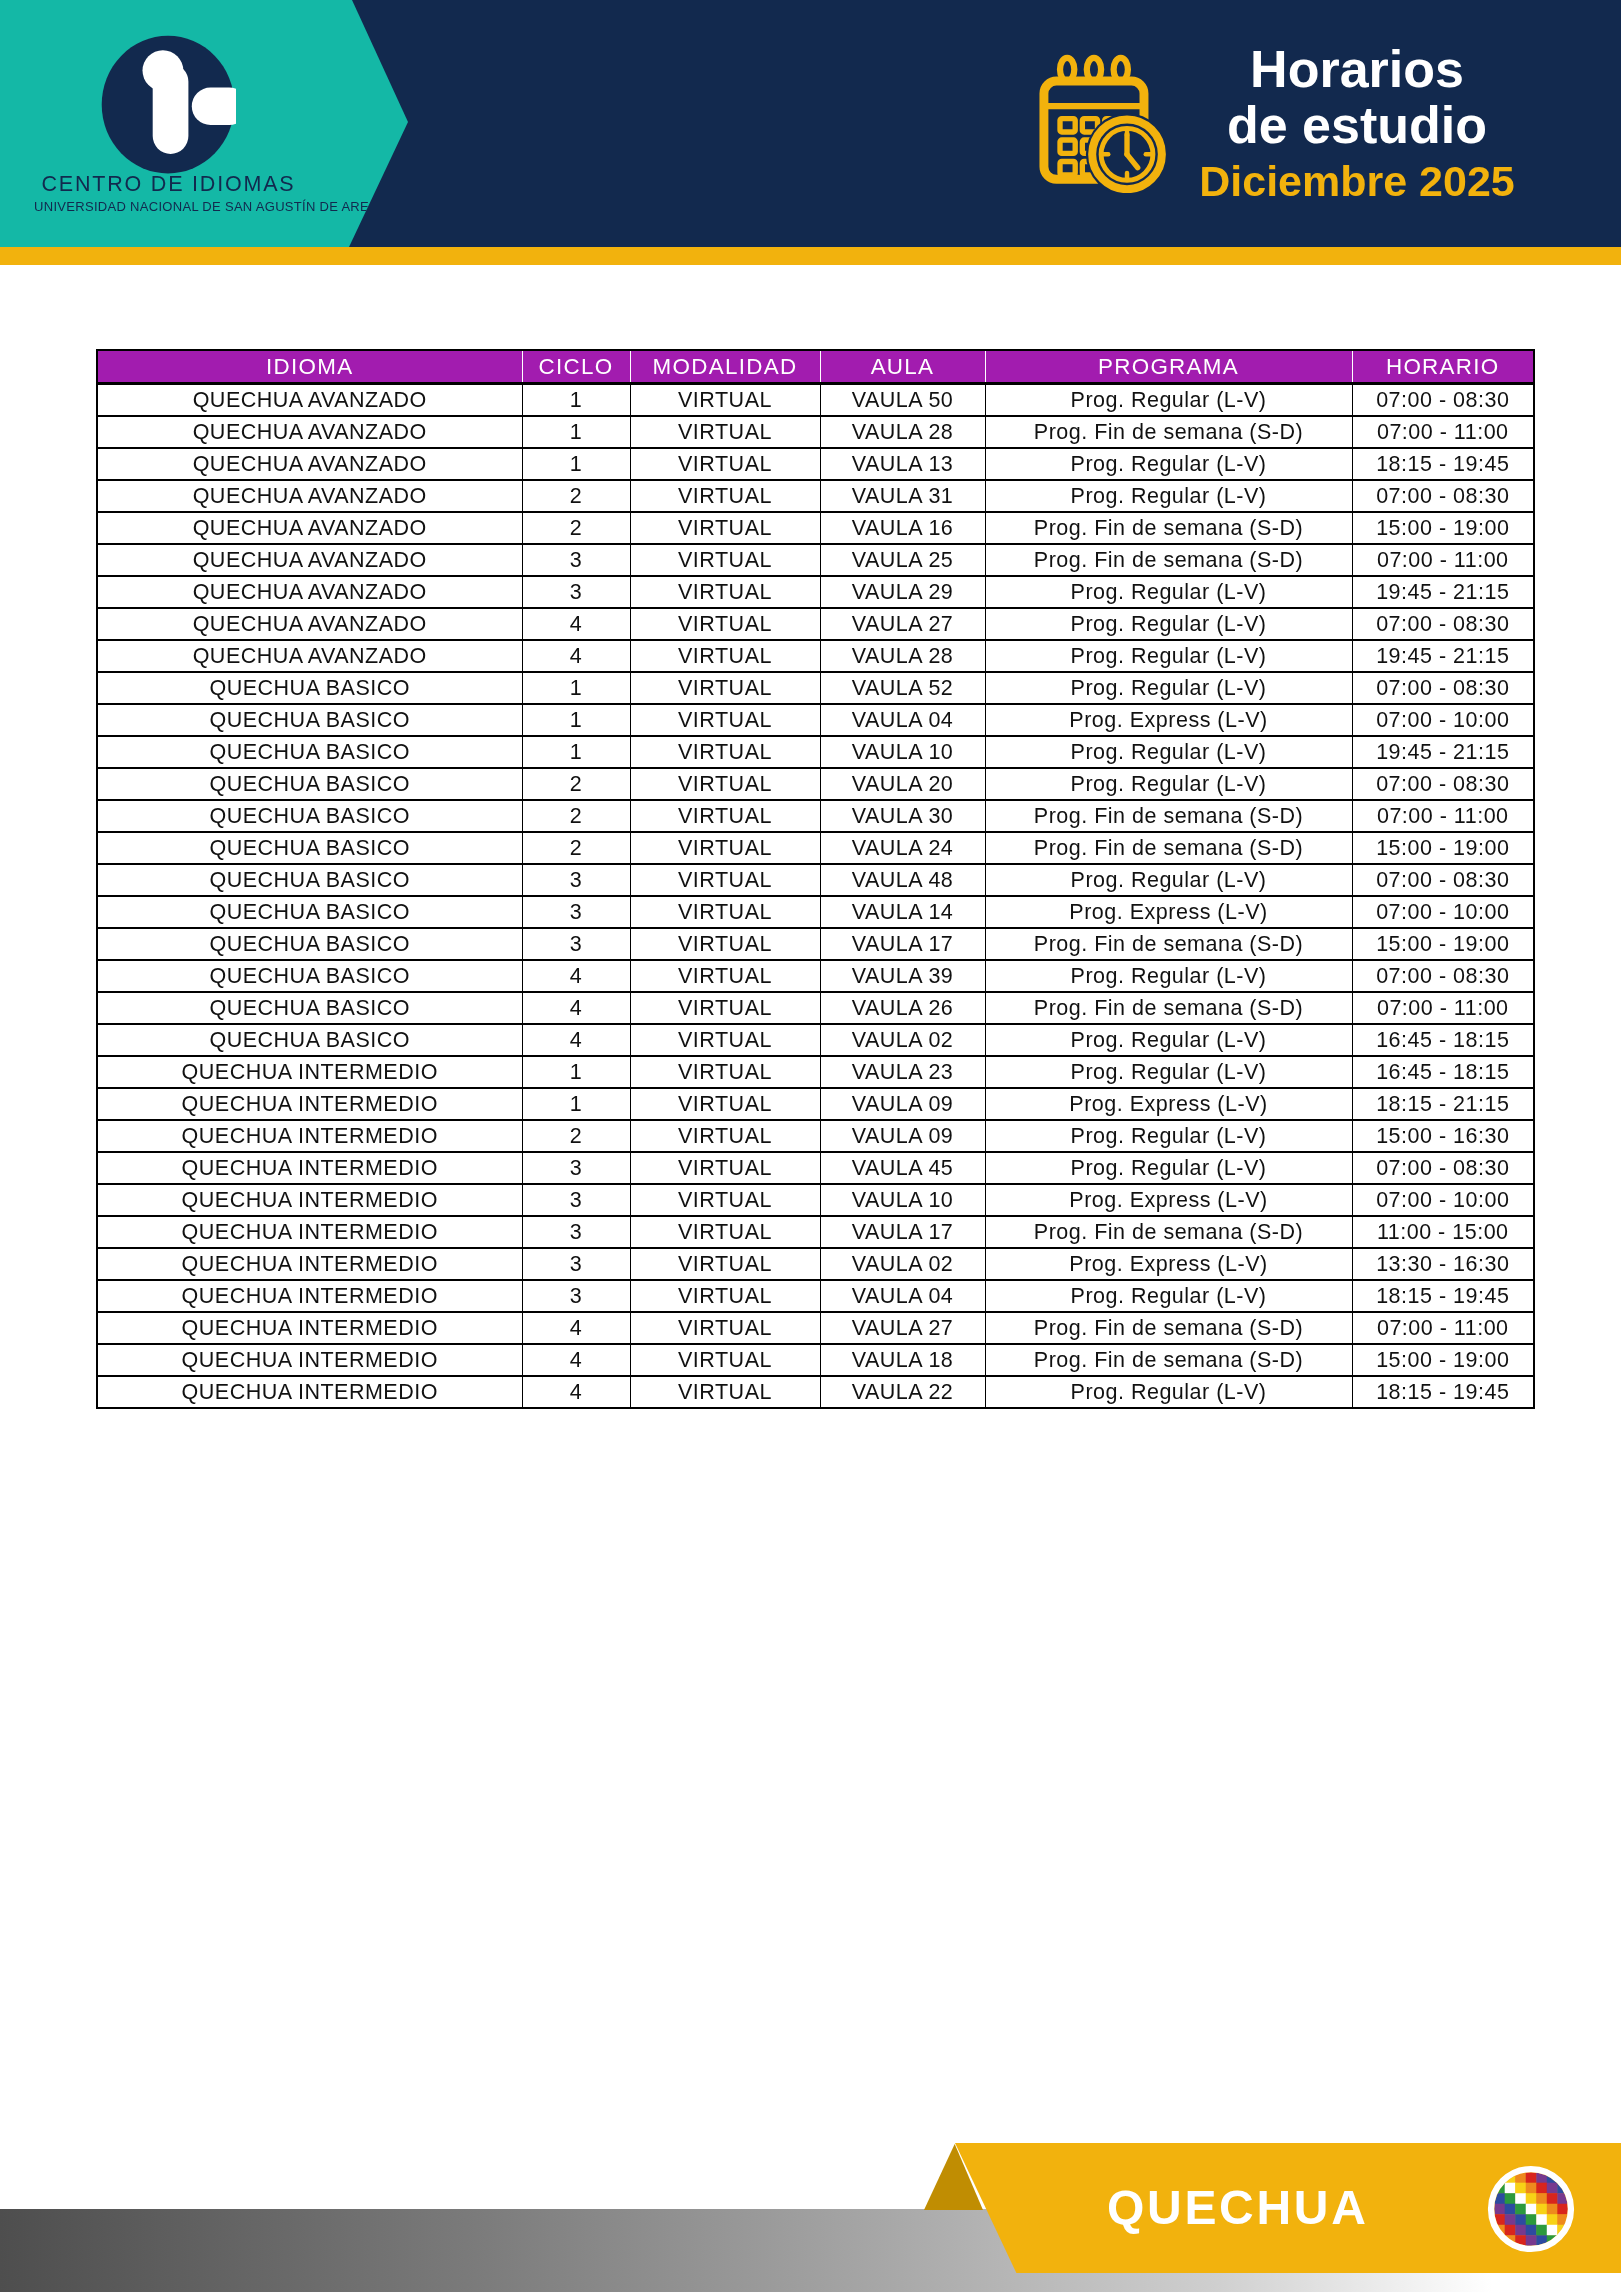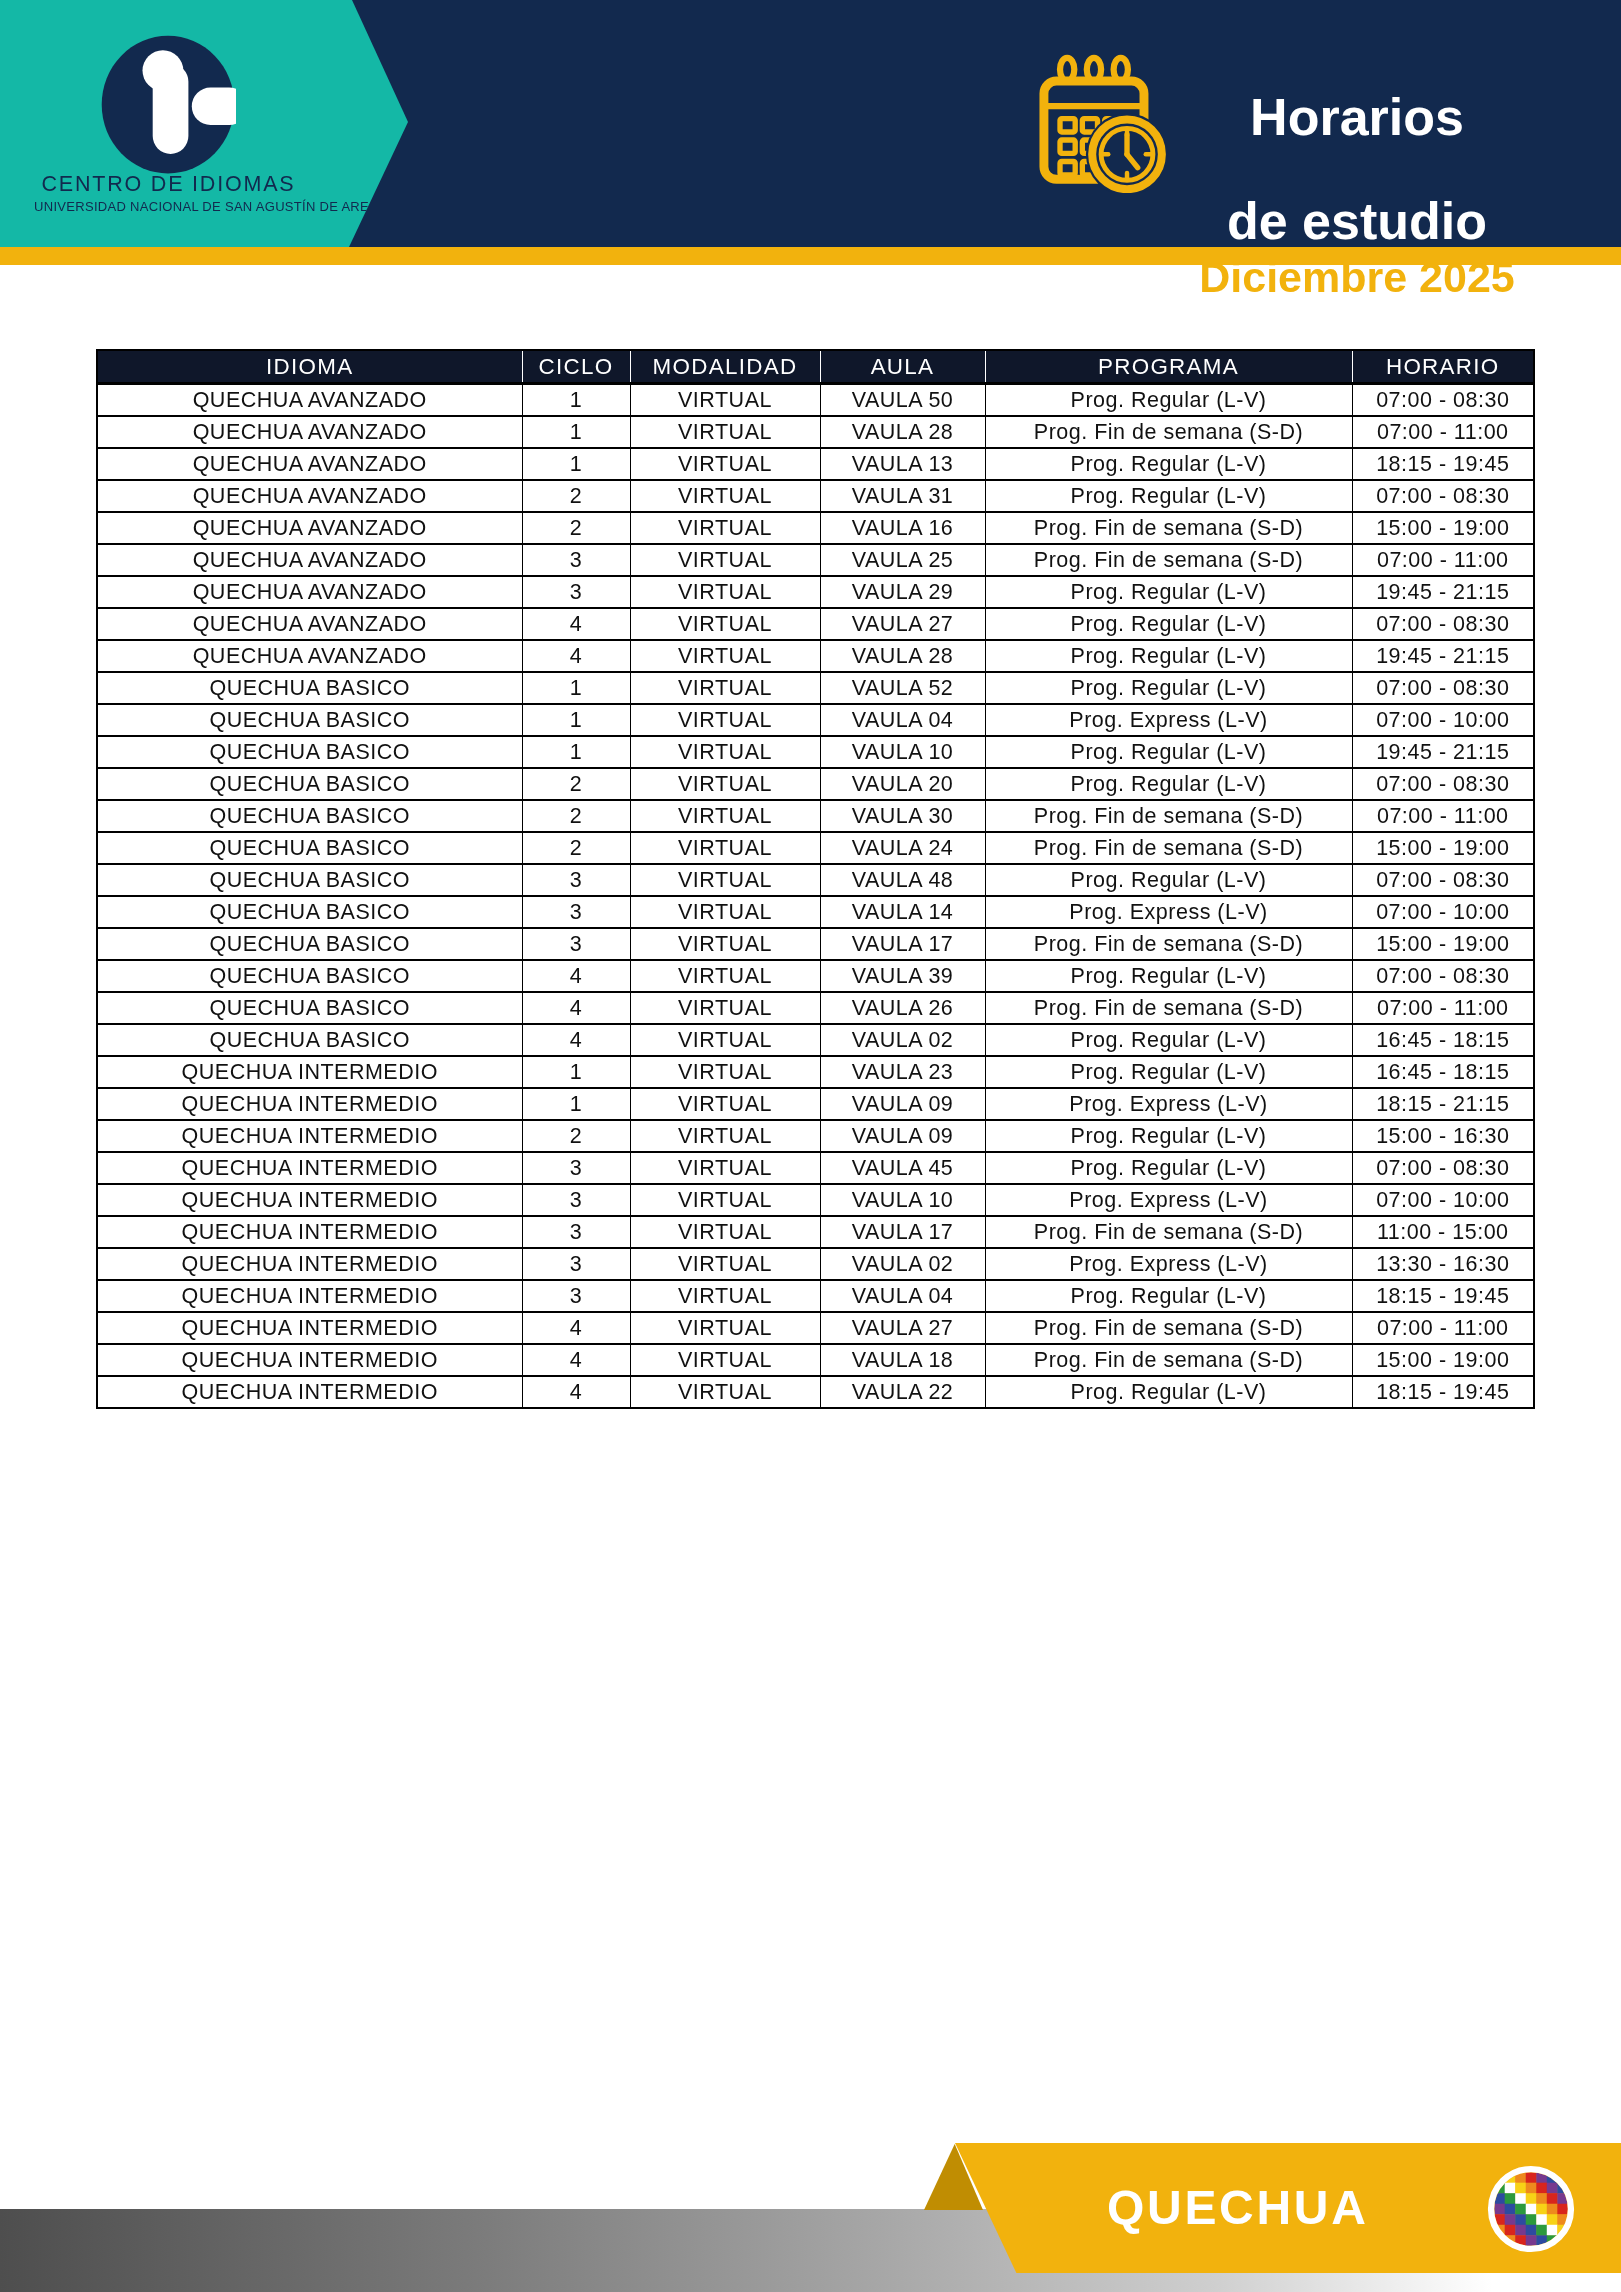--- a/index.html
+++ b/index.html
@@ -11,27 +11,27 @@
   .header-stripe{position:absolute;left:0;top:247px;width:1622px;height:18px;background:#f2b20d;}
   .logo-chevron{position:absolute;left:0;top:0;width:412px;height:247px;background:#14b8a6;
         clip-path:polygon(0 0,352px 0,408px 122px,349px 247px,0 247px);}
   .logo-mark{position:absolute;left:100px;top:34px;width:136px;height:142px;}
   .logo-title{position:absolute;left:34px;top:172px;width:269px;text-align:center;
         color:#12294e;font-size:21.5px;letter-spacing:1.8px;white-space:nowrap;}
   .logo-subtitle{position:absolute;left:34px;top:199px;width:269px;text-align:center;
         color:#12294e;font-size:13px;letter-spacing:0.3px;white-space:nowrap;}
   .calendar-icon{position:absolute;left:1035px;top:54px;width:134px;height:139px;}
   .title-block{position:absolute;left:1187px;top:41px;width:340px;text-align:center;line-height:56px;}
-  .title-line{color:#ffffff;font-size:52px;font-weight:bold;margin-top:48px;}
+  .title-line{color:#ffffff;font-size:52px;font-weight:bold;}
   .title-month{color:#f2b20d;font-size:43px;font-weight:bold;line-height:48px;margin-top:3.6px;}
 
   
   table.schedule{position:absolute;left:96px;top:349px;width:1437px;border-collapse:collapse;
         table-layout:fixed;border:2.7px solid #000;}
-  table.schedule th{background:#0f172a;color:#ffffff;font-weight:normal;font-size:22.4px;
+  table.schedule th{background:#a21caf;color:#ffffff;font-weight:normal;font-size:22.4px;
         letter-spacing:1.3px;height:31px;padding:0;border-left:1.8px solid #ffffff;
         border-bottom:3.6px solid #000;white-space:nowrap;}
   table.schedule th:first-child{border-left:none;}
   table.schedule td{background:#ffffff;color:#111111;font-size:21.5px;letter-spacing:0.5px;
         height:30px;padding:0;text-align:center;vertical-align:middle;
         border-left:1.8px solid #000;border-top:2.7px solid #000;white-space:nowrap;}
   table.schedule td:first-child{border-left:none;}
 
   
   .footer-gray{position:absolute;left:0;top:2209px;width:1622px;height:83px;

